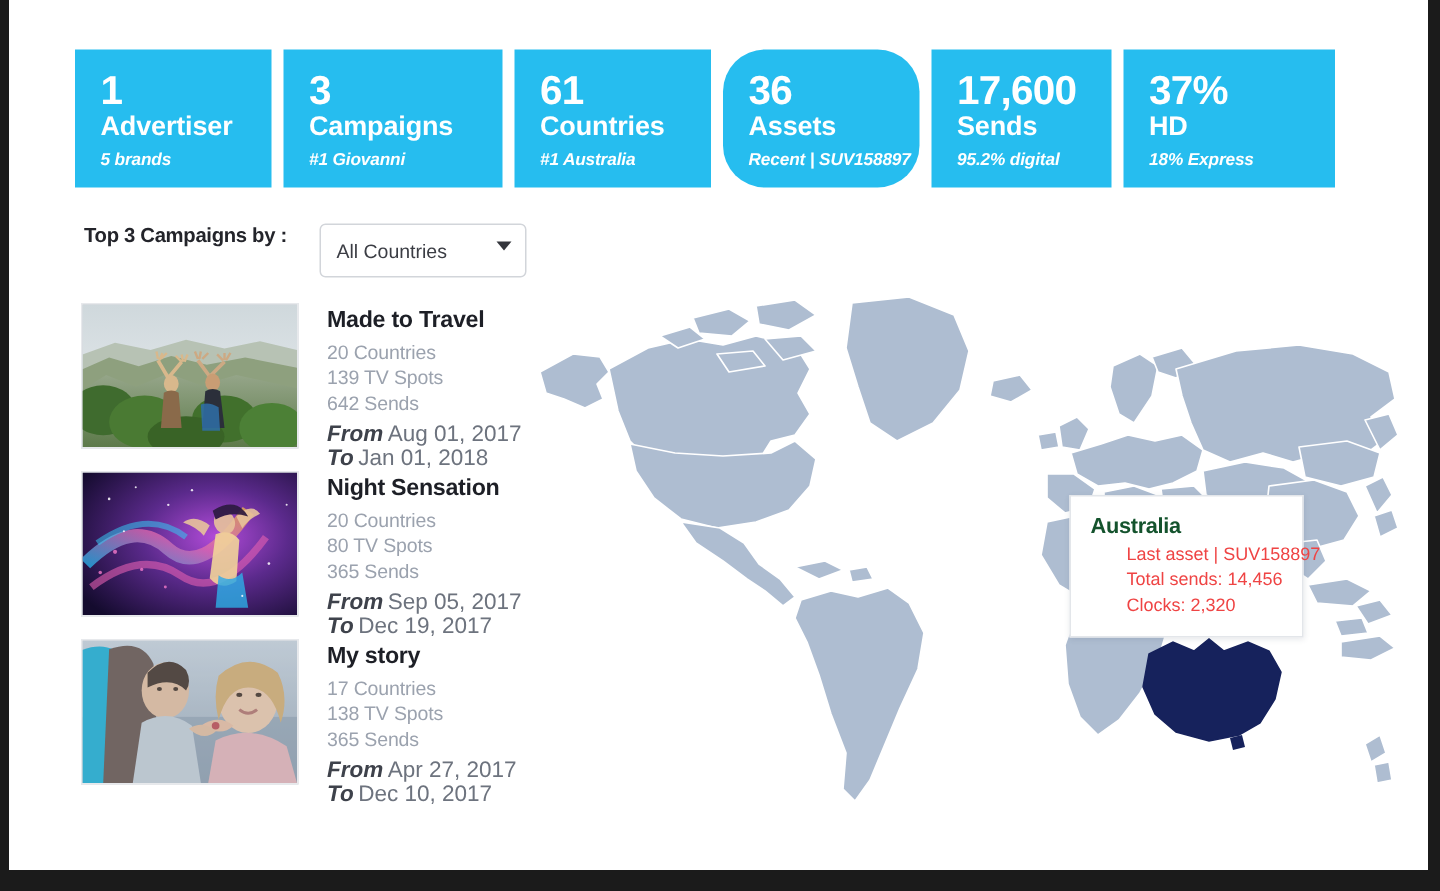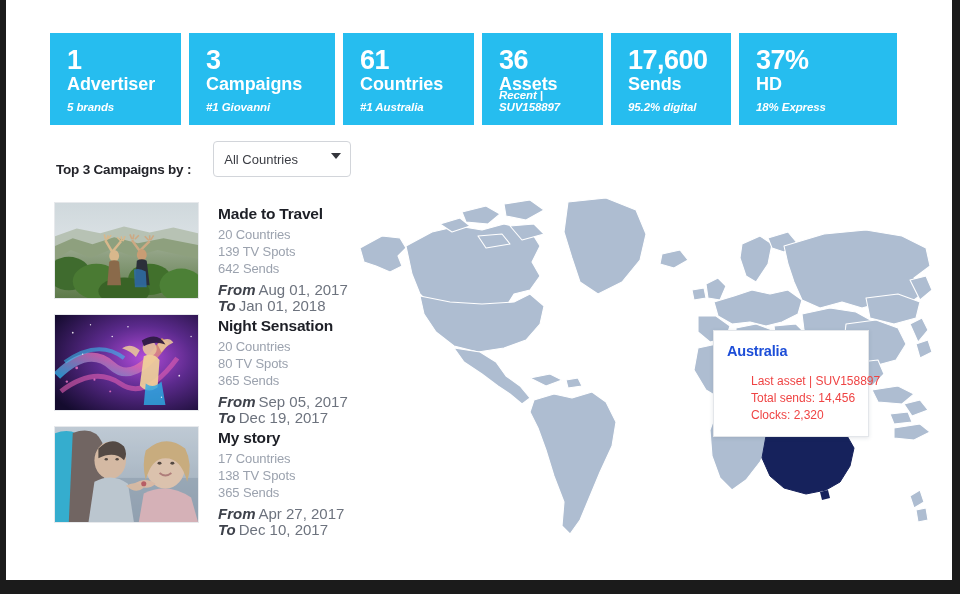--- a/index.html
+++ b/index.html
@@ -36,23 +36,23 @@
     background: #26bdef;
     color: #ffffff;
     padding: 13px 17px 0 17px;
     position: relative;
     flex: 0 0 auto;
     height: 92px;
   }
   .kpi-card.w1 { width: 131px; }
   .kpi-card.w2 { width: 146px; }
   .kpi-card.w3 { width: 131px; }
-  .kpi-card.w4 { width: 121px; }
+  .kpi-card.w4 { width: 131px; border-radius: 28px; }
   .kpi-card.w5 { width: 120px; }
-  .kpi-card.w6 { width: 158px; }
+  .kpi-card.w6 { width: 141px; }
   .kpi-value {
     font-size: 27px;
     font-weight: bold;
     line-height: 29px;
     letter-spacing: -0.5px;
   }
   .kpi-label {
     font-size: 18px;
     font-weight: bold;
     line-height: 18px;
@@ -65,21 +65,21 @@
     font-style: italic;
     font-weight: bold;
     letter-spacing: -0.1px;
   }
 
   
   #filter-row {
     position: absolute;
     left: 50px; top: 149px;
     display: flex;
-    align-items: flex-end;
+    align-items: flex-start;
     height: 28px;
   }
   #filter-label {
     font-size: 13.5px;
     font-weight: bold;
     color: #23242a;
     letter-spacing: -0.2px;
     margin-right: 22px;
   }
   #country-select {
@@ -173,24 +173,24 @@
     left: 707px; top: 330px;
     width: 156px;
     background: #ffffff;
     border: 1px solid #e3e6ea;
     box-shadow: 0 1px 4px rgba(60,70,90,0.14);
     padding: 10px 13px 12px 13px;
   }
   #tooltip-title {
     font-size: 14.5px;
     font-weight: bold;
-    color: #1d4ed8;
+    color: #14532d;
     letter-spacing: -0.2px;
     line-height: 20px;
-    margin-bottom: 12px;
+    margin-bottom: 0;
   }
   .tooltip-line {
     font-size: 12px;
     color: #ef4444;
     line-height: 17px;
     white-space: nowrap;
     margin-left: 24px;
   }
 </style>
 </head>

